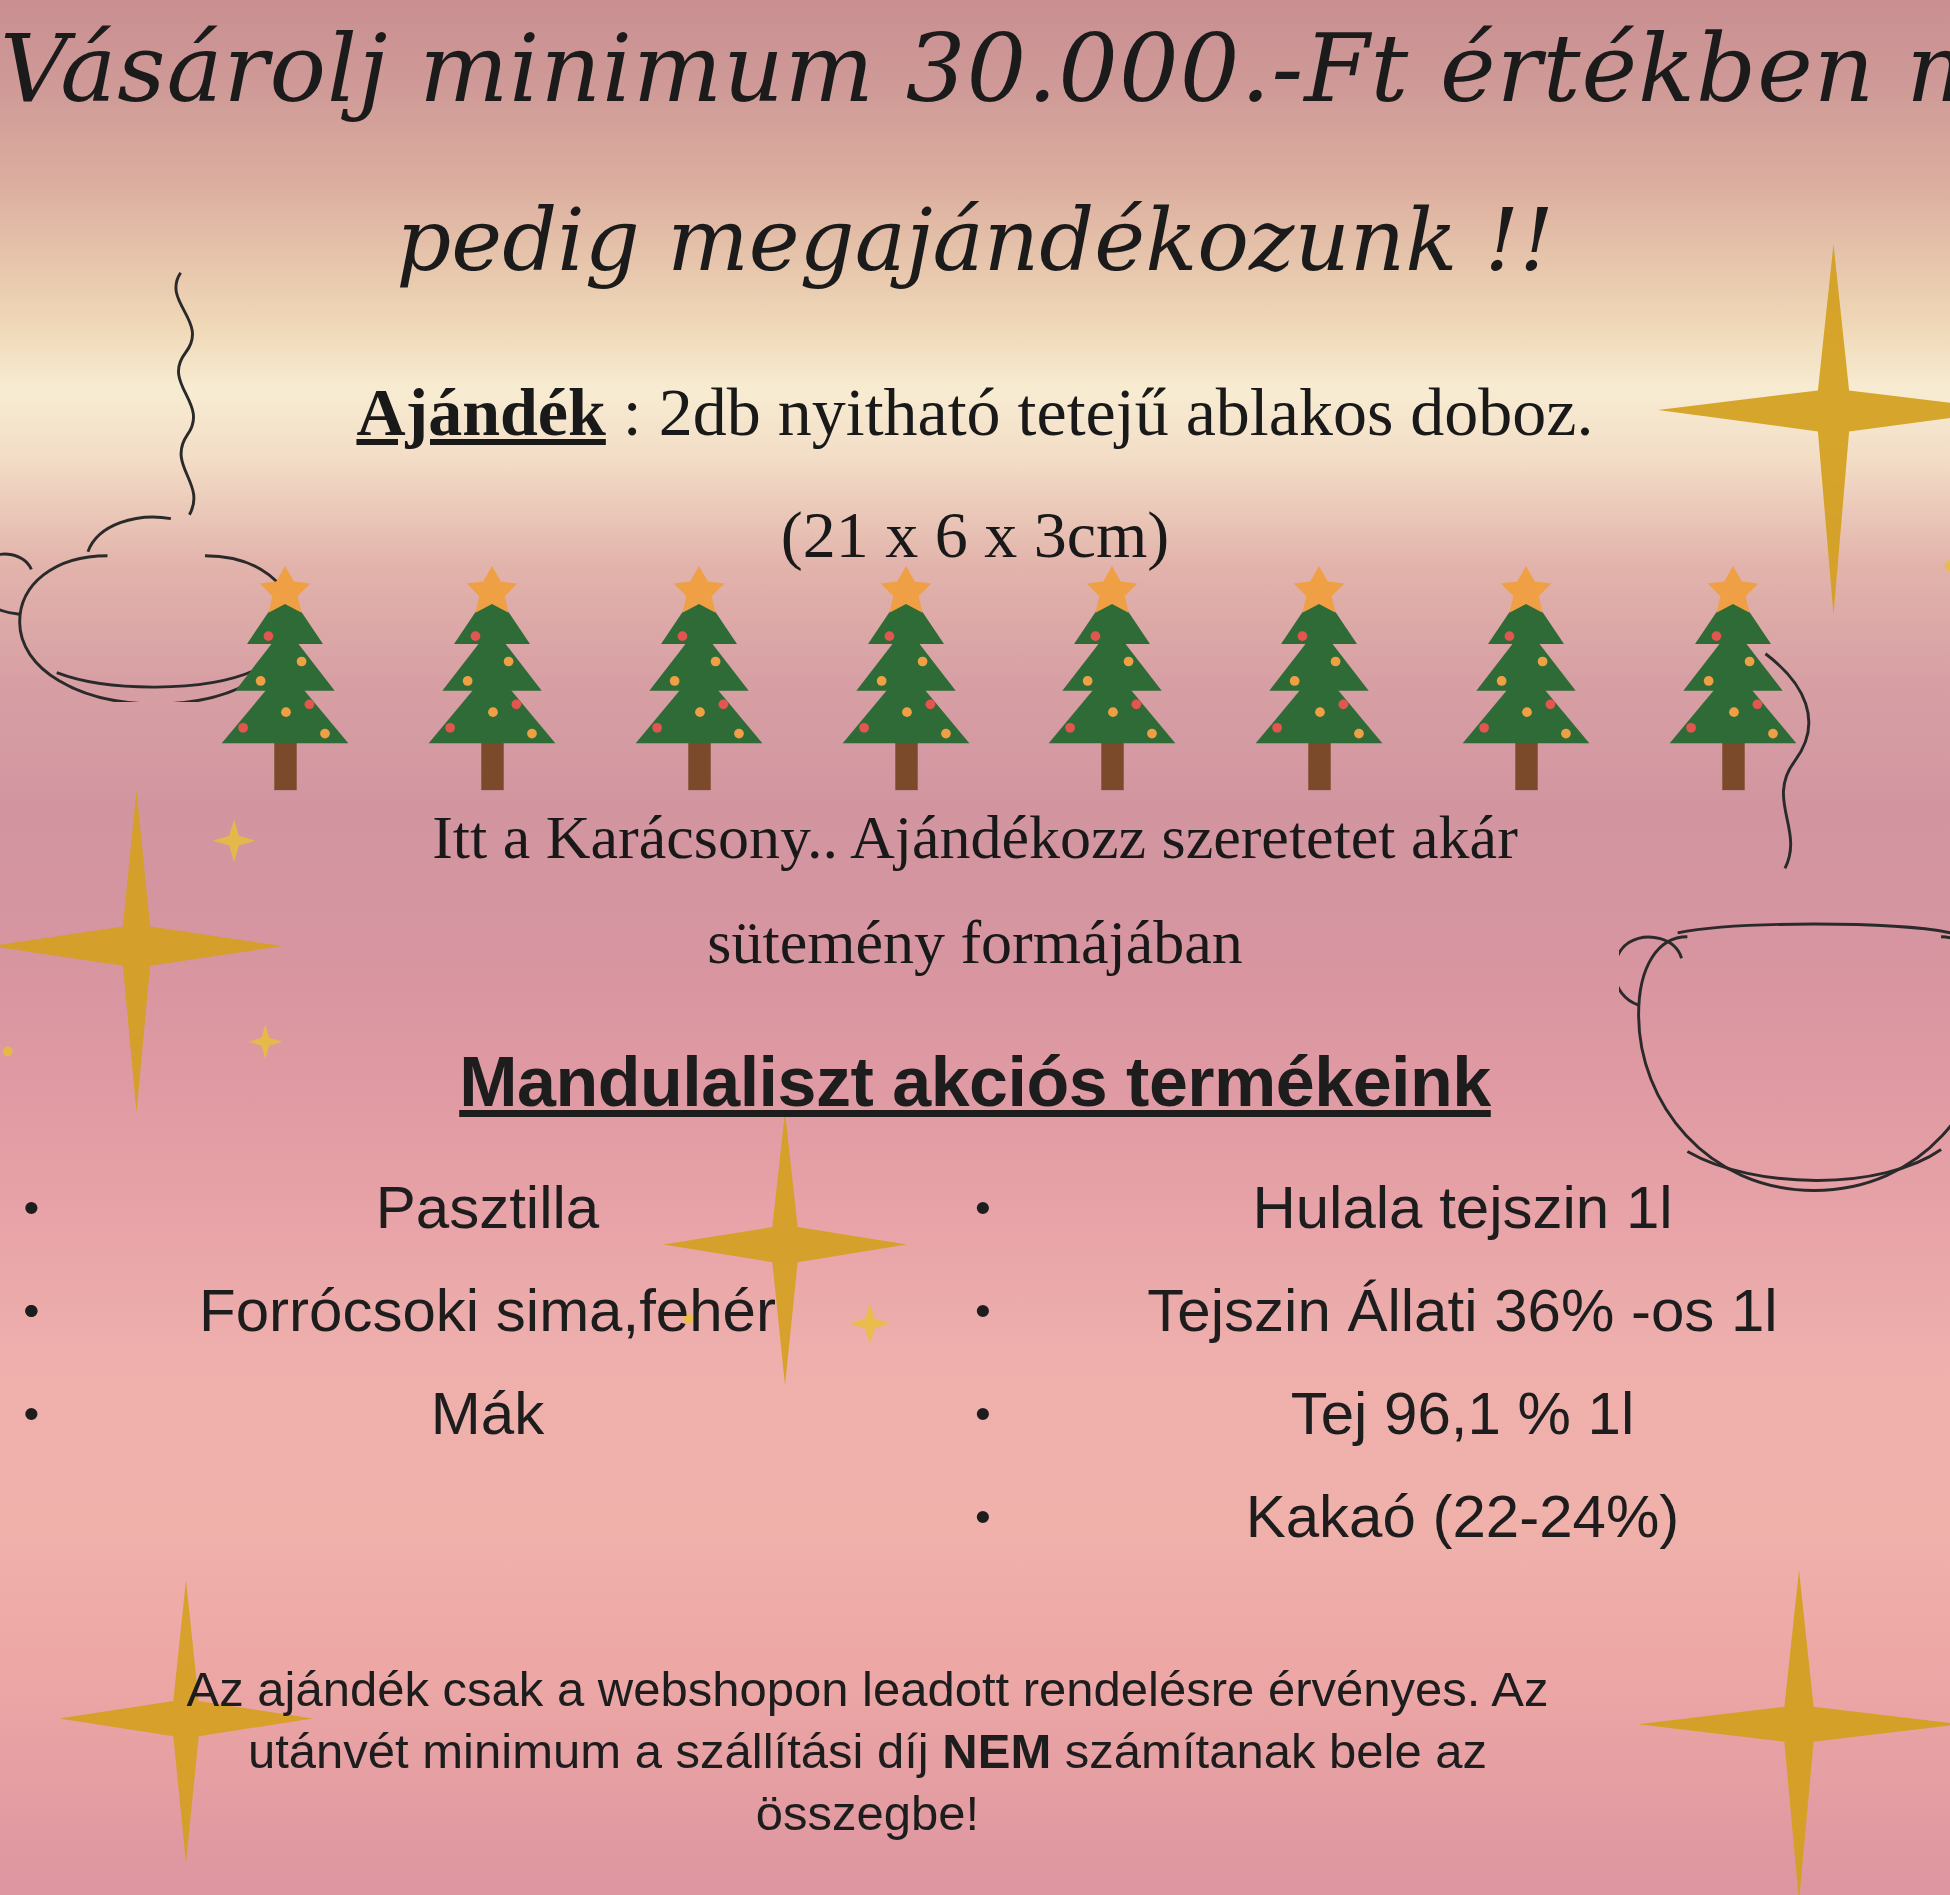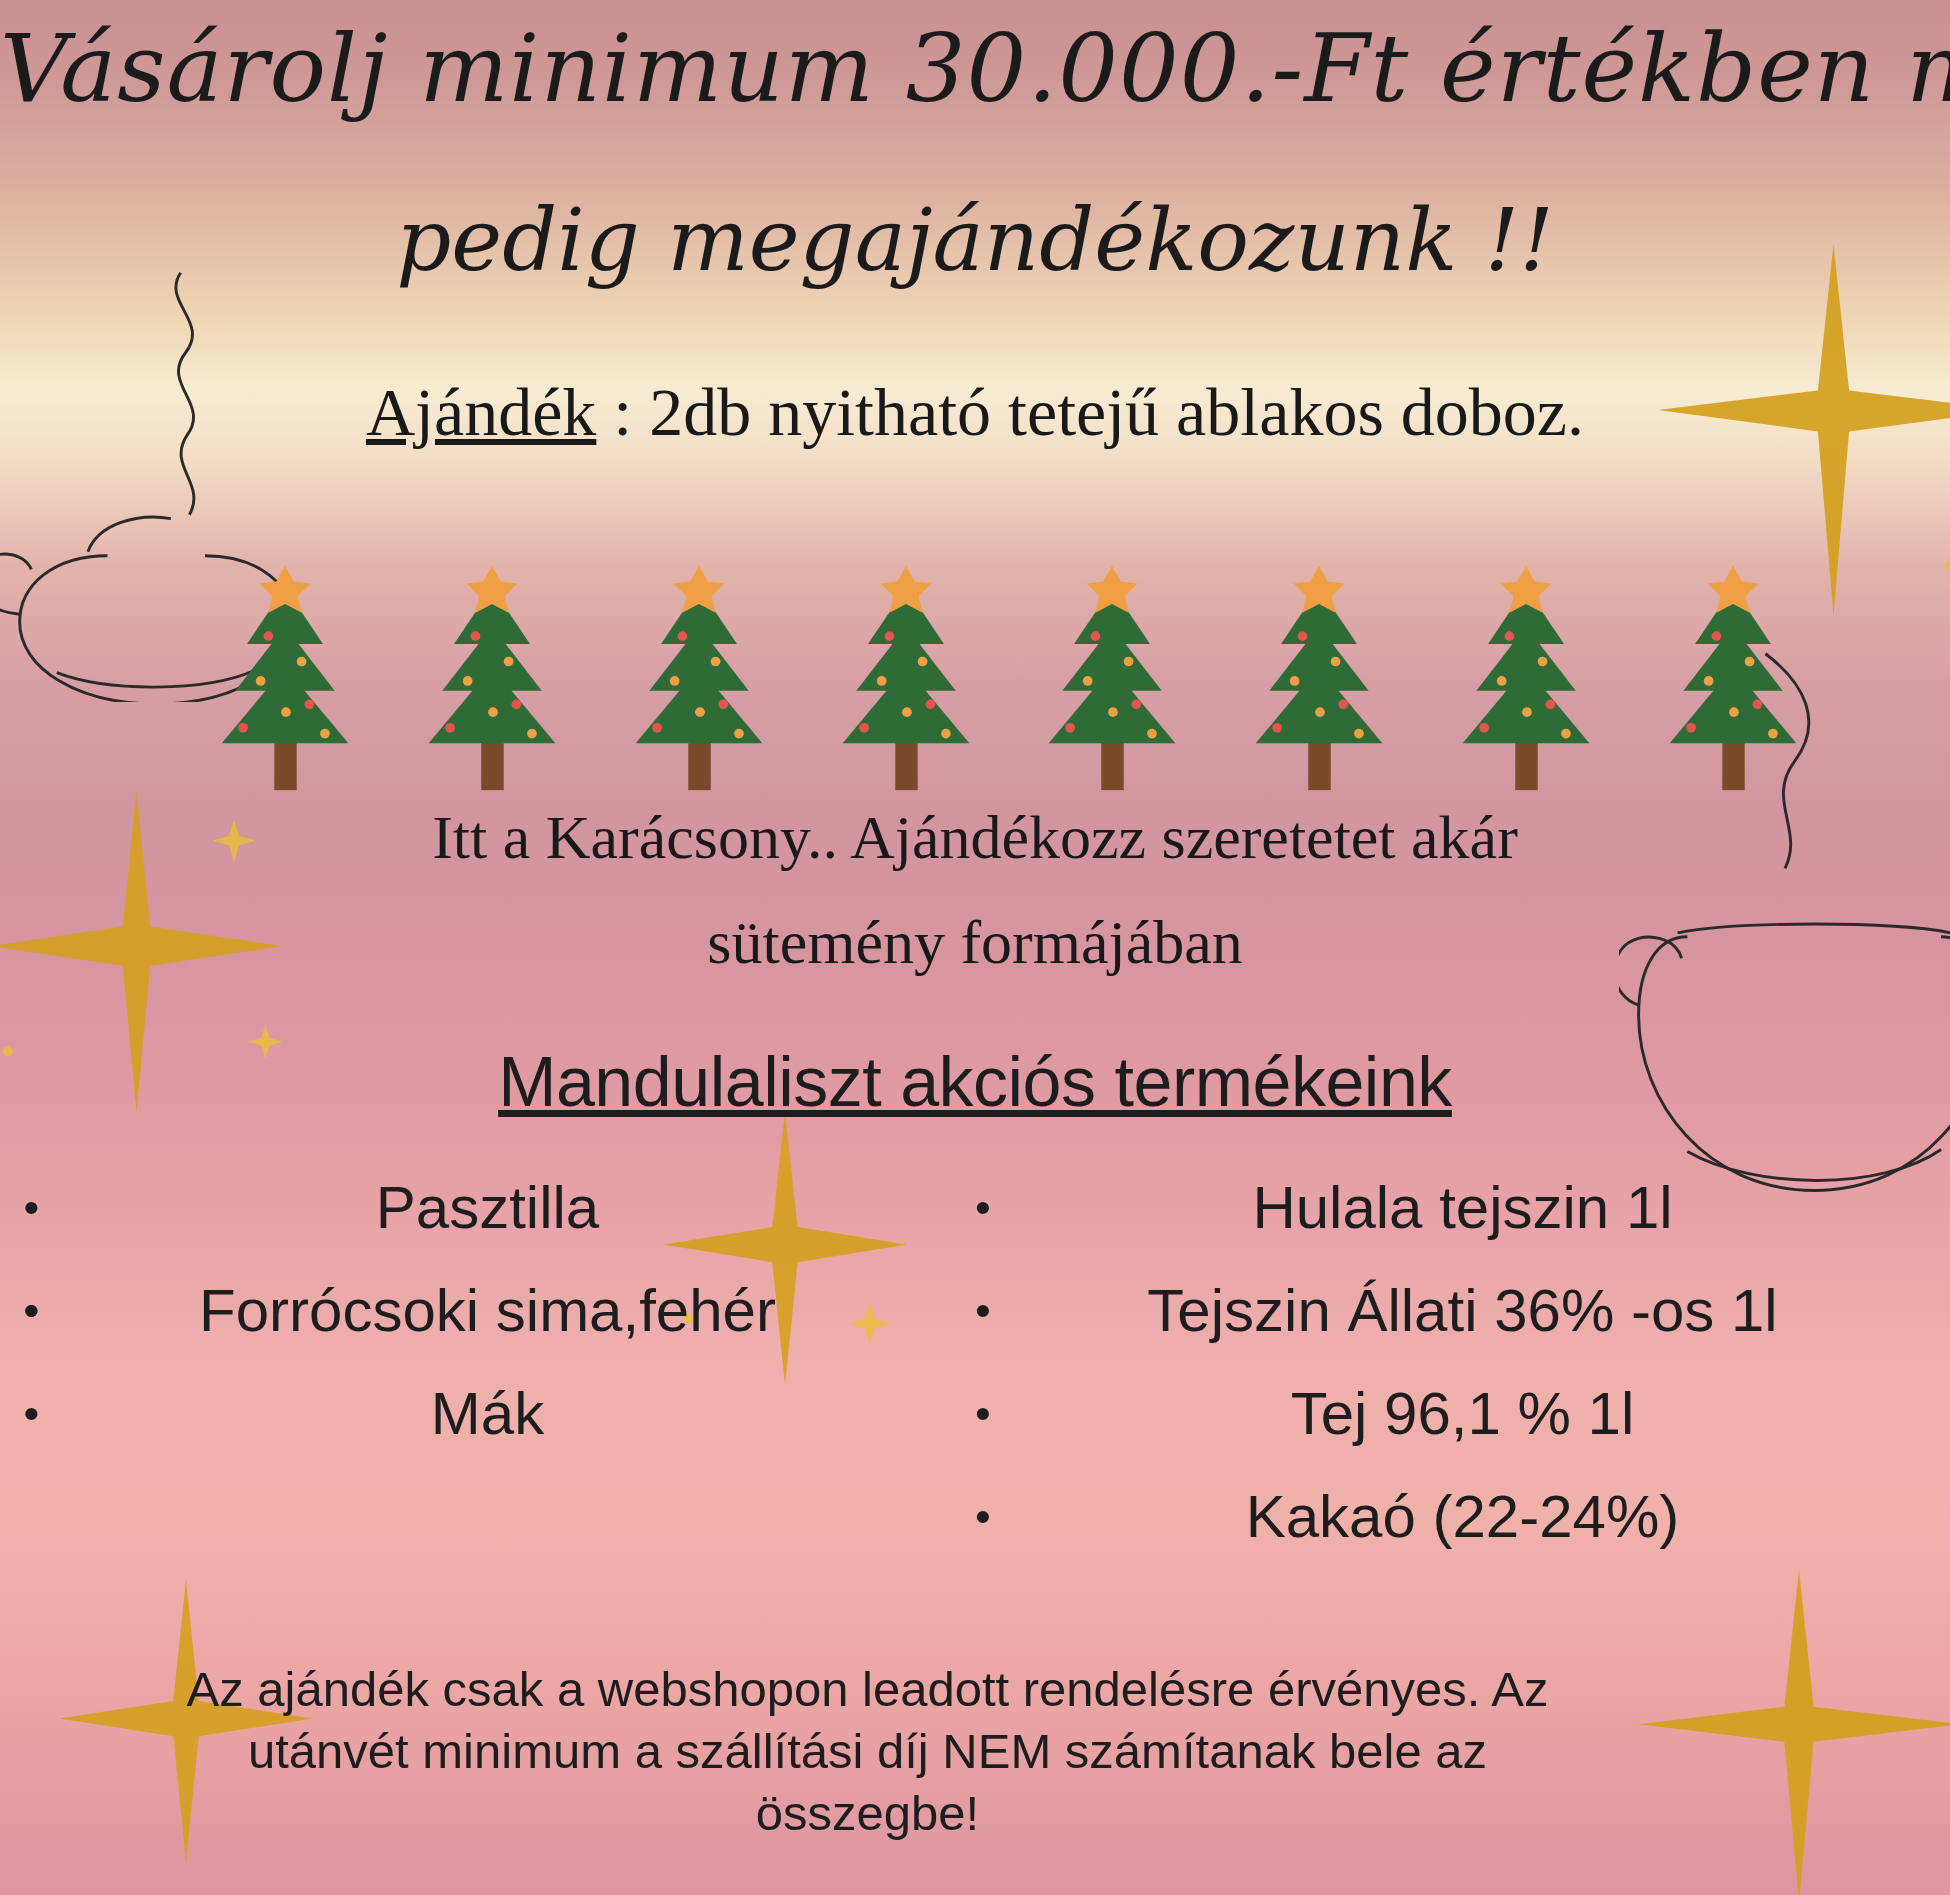--- a/index.html
+++ b/index.html
@@ -58,21 +58,21 @@
     color: #191919;
   }
   .sans-line {
     position: absolute;
     left: 0; right: 0;
     text-align: center;
     font-family: "Liberation Sans", sans-serif;
     color: #1d1d1d;
   }
   .u { text-decoration: underline; }
-  .b { font-weight: normal; }
+  .b { font-weight: bold; }
 
   
   #tree-row {
     position: absolute;
     top: 561px;
     left: 200px;
     width: 1619px;
     height: 234px;
     display: flex;
     justify-content: space-between;
@@ -190,20 +190,21 @@
       <path d="M165 50 L174 148 L270 160 L174 172 L165 280 L156 172 L60 160 L156 148 Z" opacity="0.5"></path>
     </g>
   </svg>
 
   <div class="script-line" style="top:13.7px; font-size:94px; letter-spacing:1px;">Vásárolj minimum 30.000.-Ft értékben mi</div>
   <div class="script-line" style="top:190px; font-size:86px;">pedig megajándékozunk !!</div>
 
   <div class="serif-line" style="top:373px; font-size:68px;">
     <span class="u b">Ajándék</span><span> : 2db nyitható tetejű ablakos doboz.</span>
   </div>
+  <div class="serif-line" style="top:497px; font-size:66px;">(21 x 6 x 3cm)</div>
 
   <div id="tree-row">
     <svg class="tree" viewBox="0 0 175 235">
       <rect x="76" y="178" width="23" height="52" fill="#7a4a2a"></rect>
       <path d="M87 22 L126 80 L48 80 Z" fill="#2f6b36"></path>
       <path d="M87 62 L138 128 L36 128 Z" fill="#2f6b36"></path>
       <path d="M87 104 L152 182 L22 182 Z" fill="#2f6b36"></path>
       <path d="M87 0 l9 16 17 2 -13 13 4 17 -17 -9 -17 9 4 -17 -13 -13 17 -2z" fill="#f0a044"></path>
       <circle cx="70" cy="72" r="5" fill="#e2564f"></circle>
         <circle cx="104" cy="98" r="5" fill="#f0a044"></circle>

